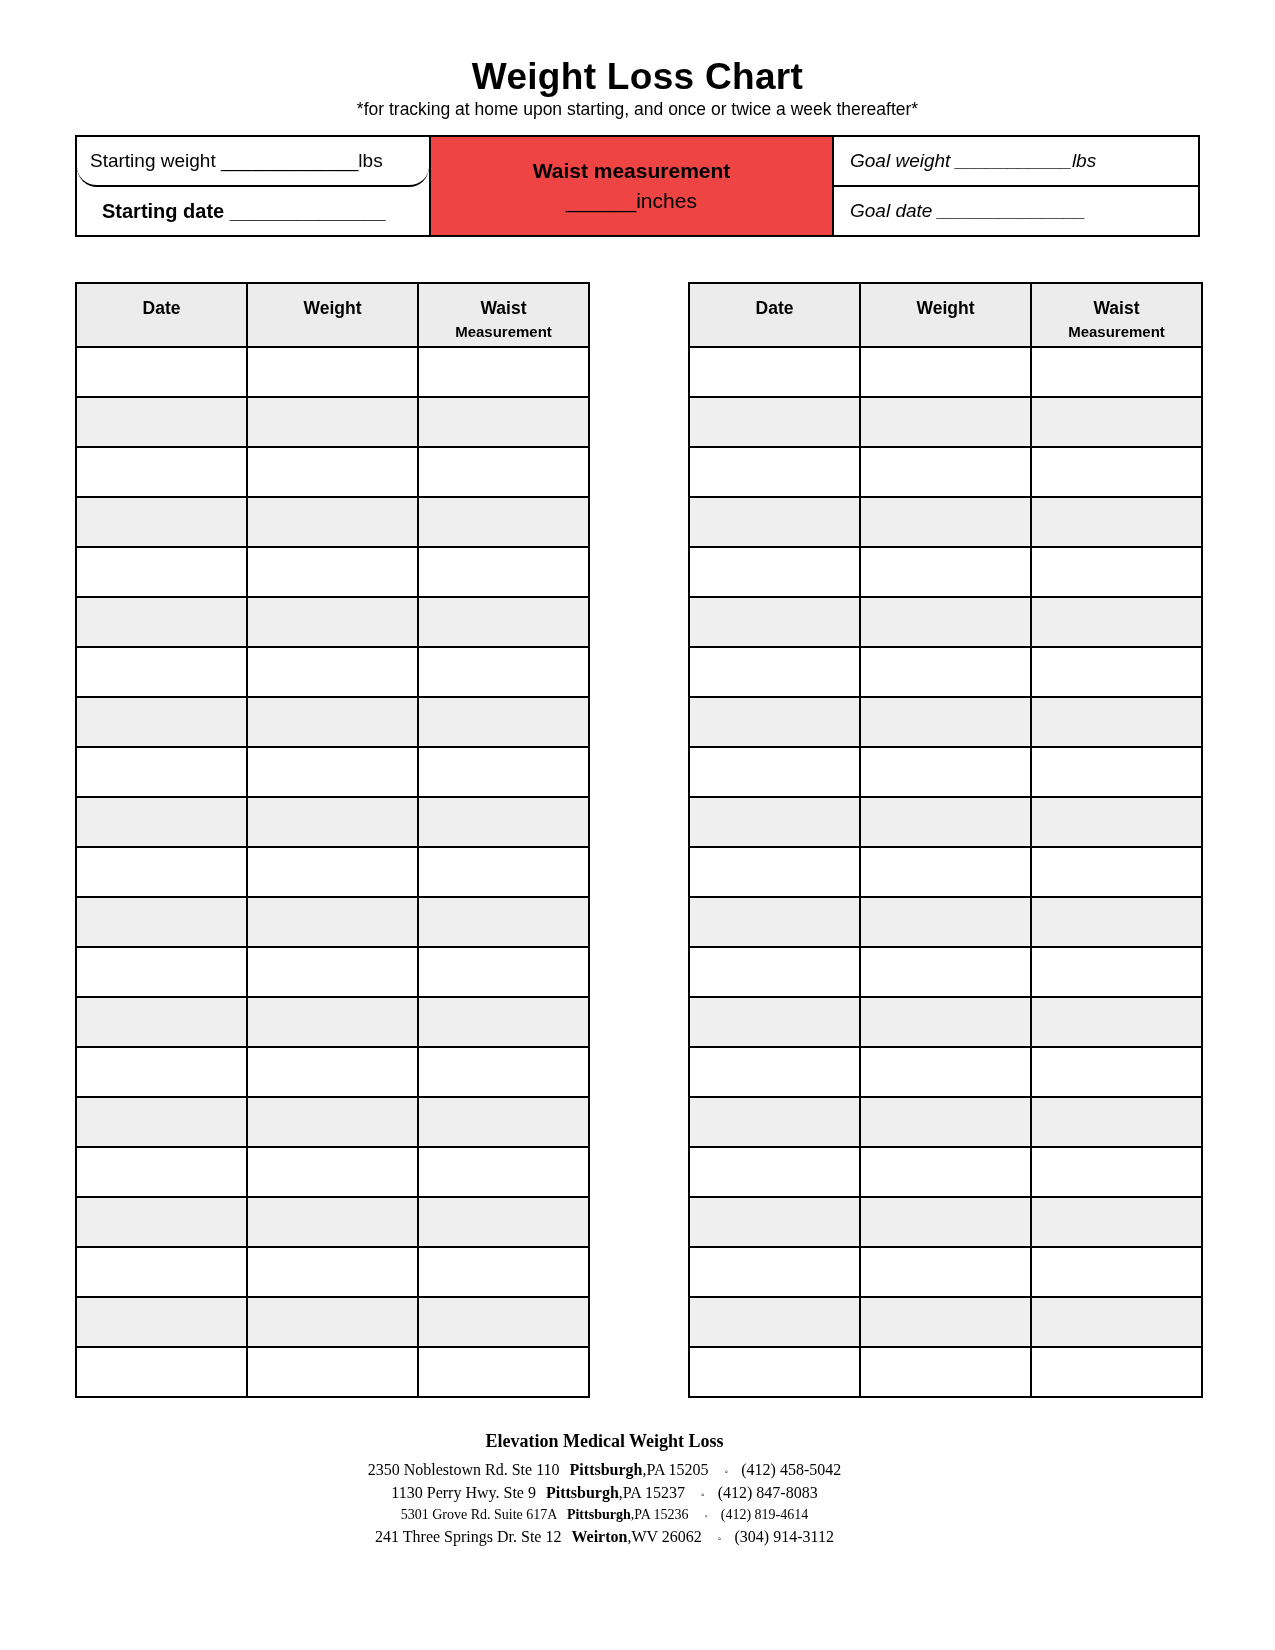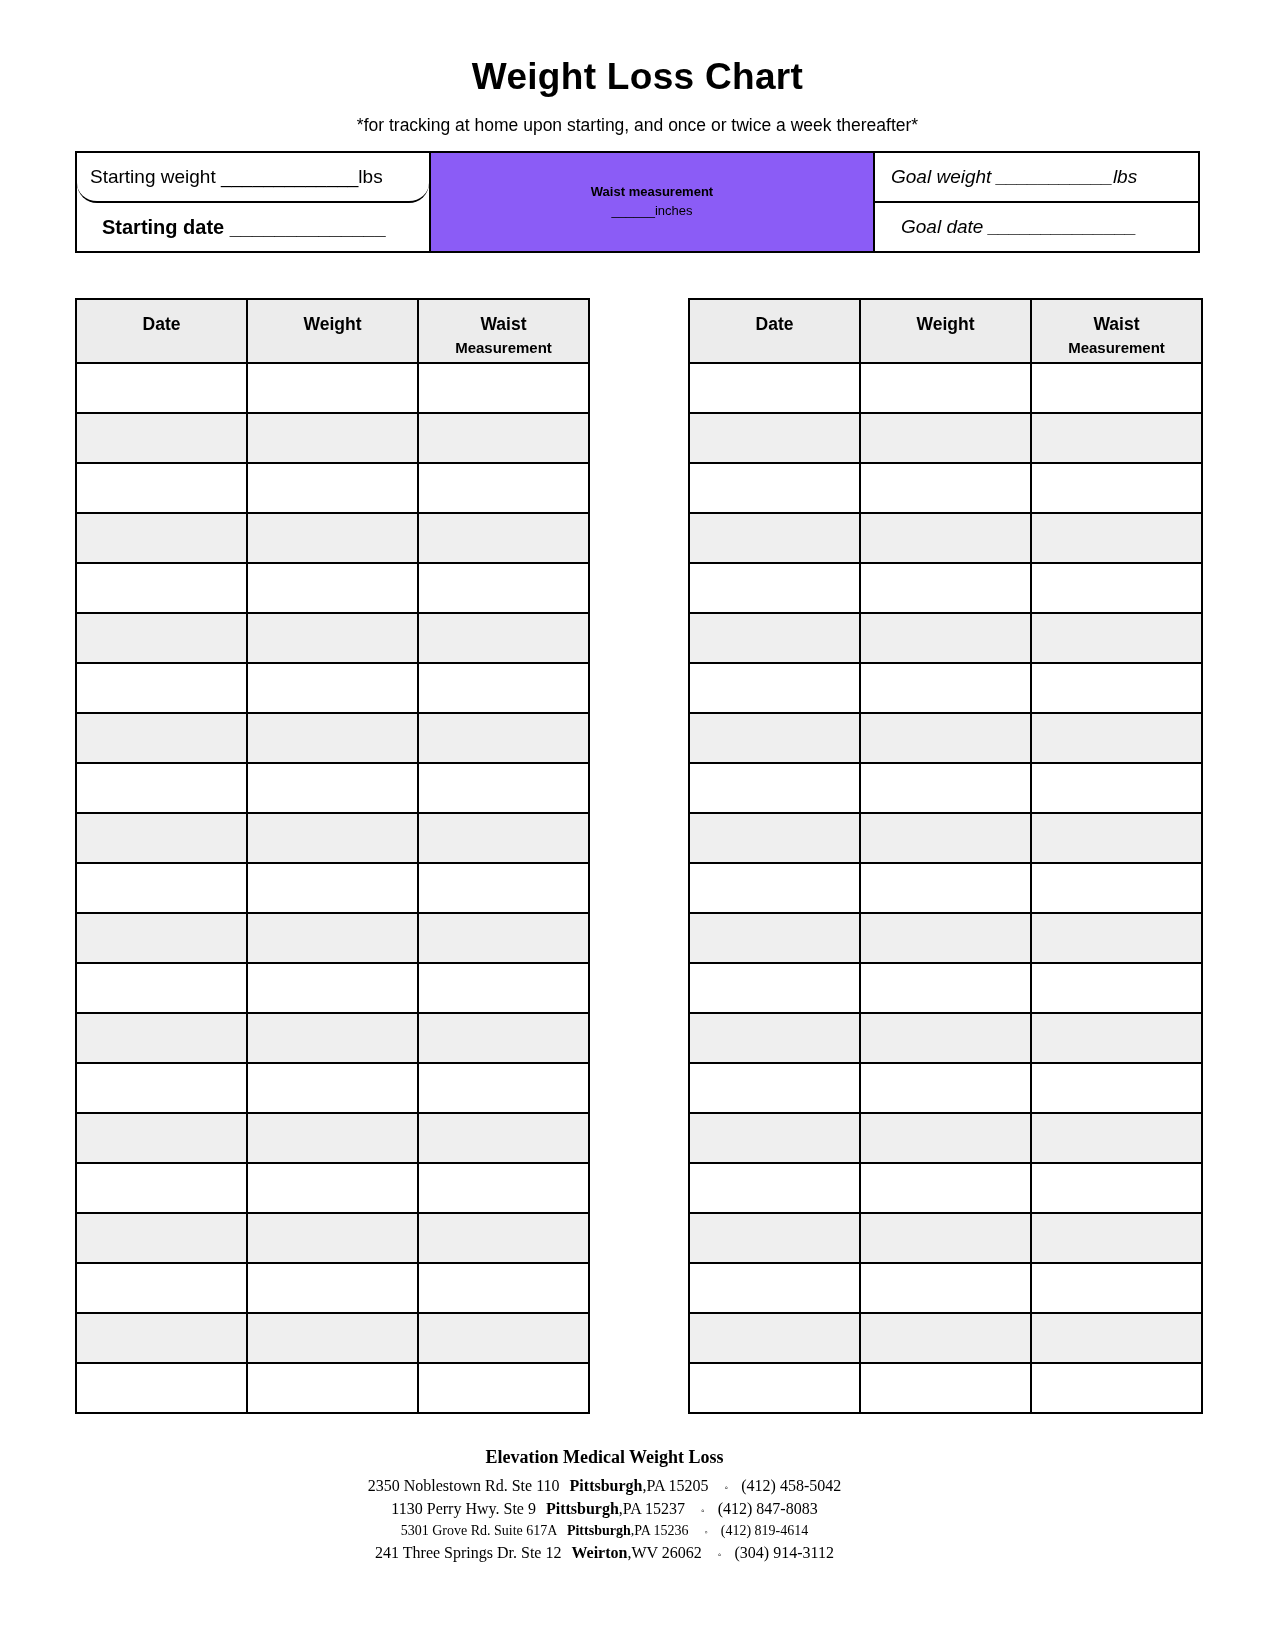--- a/index.html
+++ b/index.html
@@ -16,43 +16,43 @@
   .title {
     margin:0;
     text-align:center;
     font-size:37px;
     font-weight:bold;
     letter-spacing:0.3px;
   }
   .subtitle {
     text-align:center;
     font-size:17.5px;
-    margin-top:17px;
+    margin-top:1px;
   }
 
   
   .summary-box {
     margin:15px 0 0 75px;
     width:1125px; height:102px;
     border:2px solid #000;
     box-sizing:border-box;
     display:flex;
   }
   .sb-cell { box-sizing:border-box; height:100%; }
   .sb-left  { width:354px; border-right:2px solid #000; display:flex; flex-direction:column; }
-  .sb-mid   { width:444px; border-right:2px solid #000; background:#8b5cf6;
+  .sb-mid   { width:403px; border-right:2px solid #000; background:#ef4444;
               display:flex; flex-direction:column; justify-content:center; align-items:center;
-              font-size:13px; line-height:1.45; }
+              font-size:21px; line-height:1.45; }
   .sb-right { flex:1; display:flex; flex-direction:column; }
   .sb-row { flex:1; display:flex; align-items:center; font-size:19px; }
   .sb-divided > .sb-row:first-child { border-bottom:2px solid #000; }
   .sb-left  .sb-row { padding-left:13px;border-radius:20px; }
   .sb-left  .sb-row.bold-row { font-weight:bold; font-size:20px; padding-left:25px; }
   .sb-right .sb-row { padding-left:16px;font-style:italic; }
-  .sb-right .sb-row:last-child { padding-left:26px; }
+  .sb-right .sb-row:last-child { padding-left:16px; }
   .sb-mid .waist-label { font-weight:bold; }
   .blank { white-space:pre; }
 
   
   .tables {
     margin:45px 72px 0 75px;
     display:flex;
     justify-content:space-between;
   }
   table.log {

